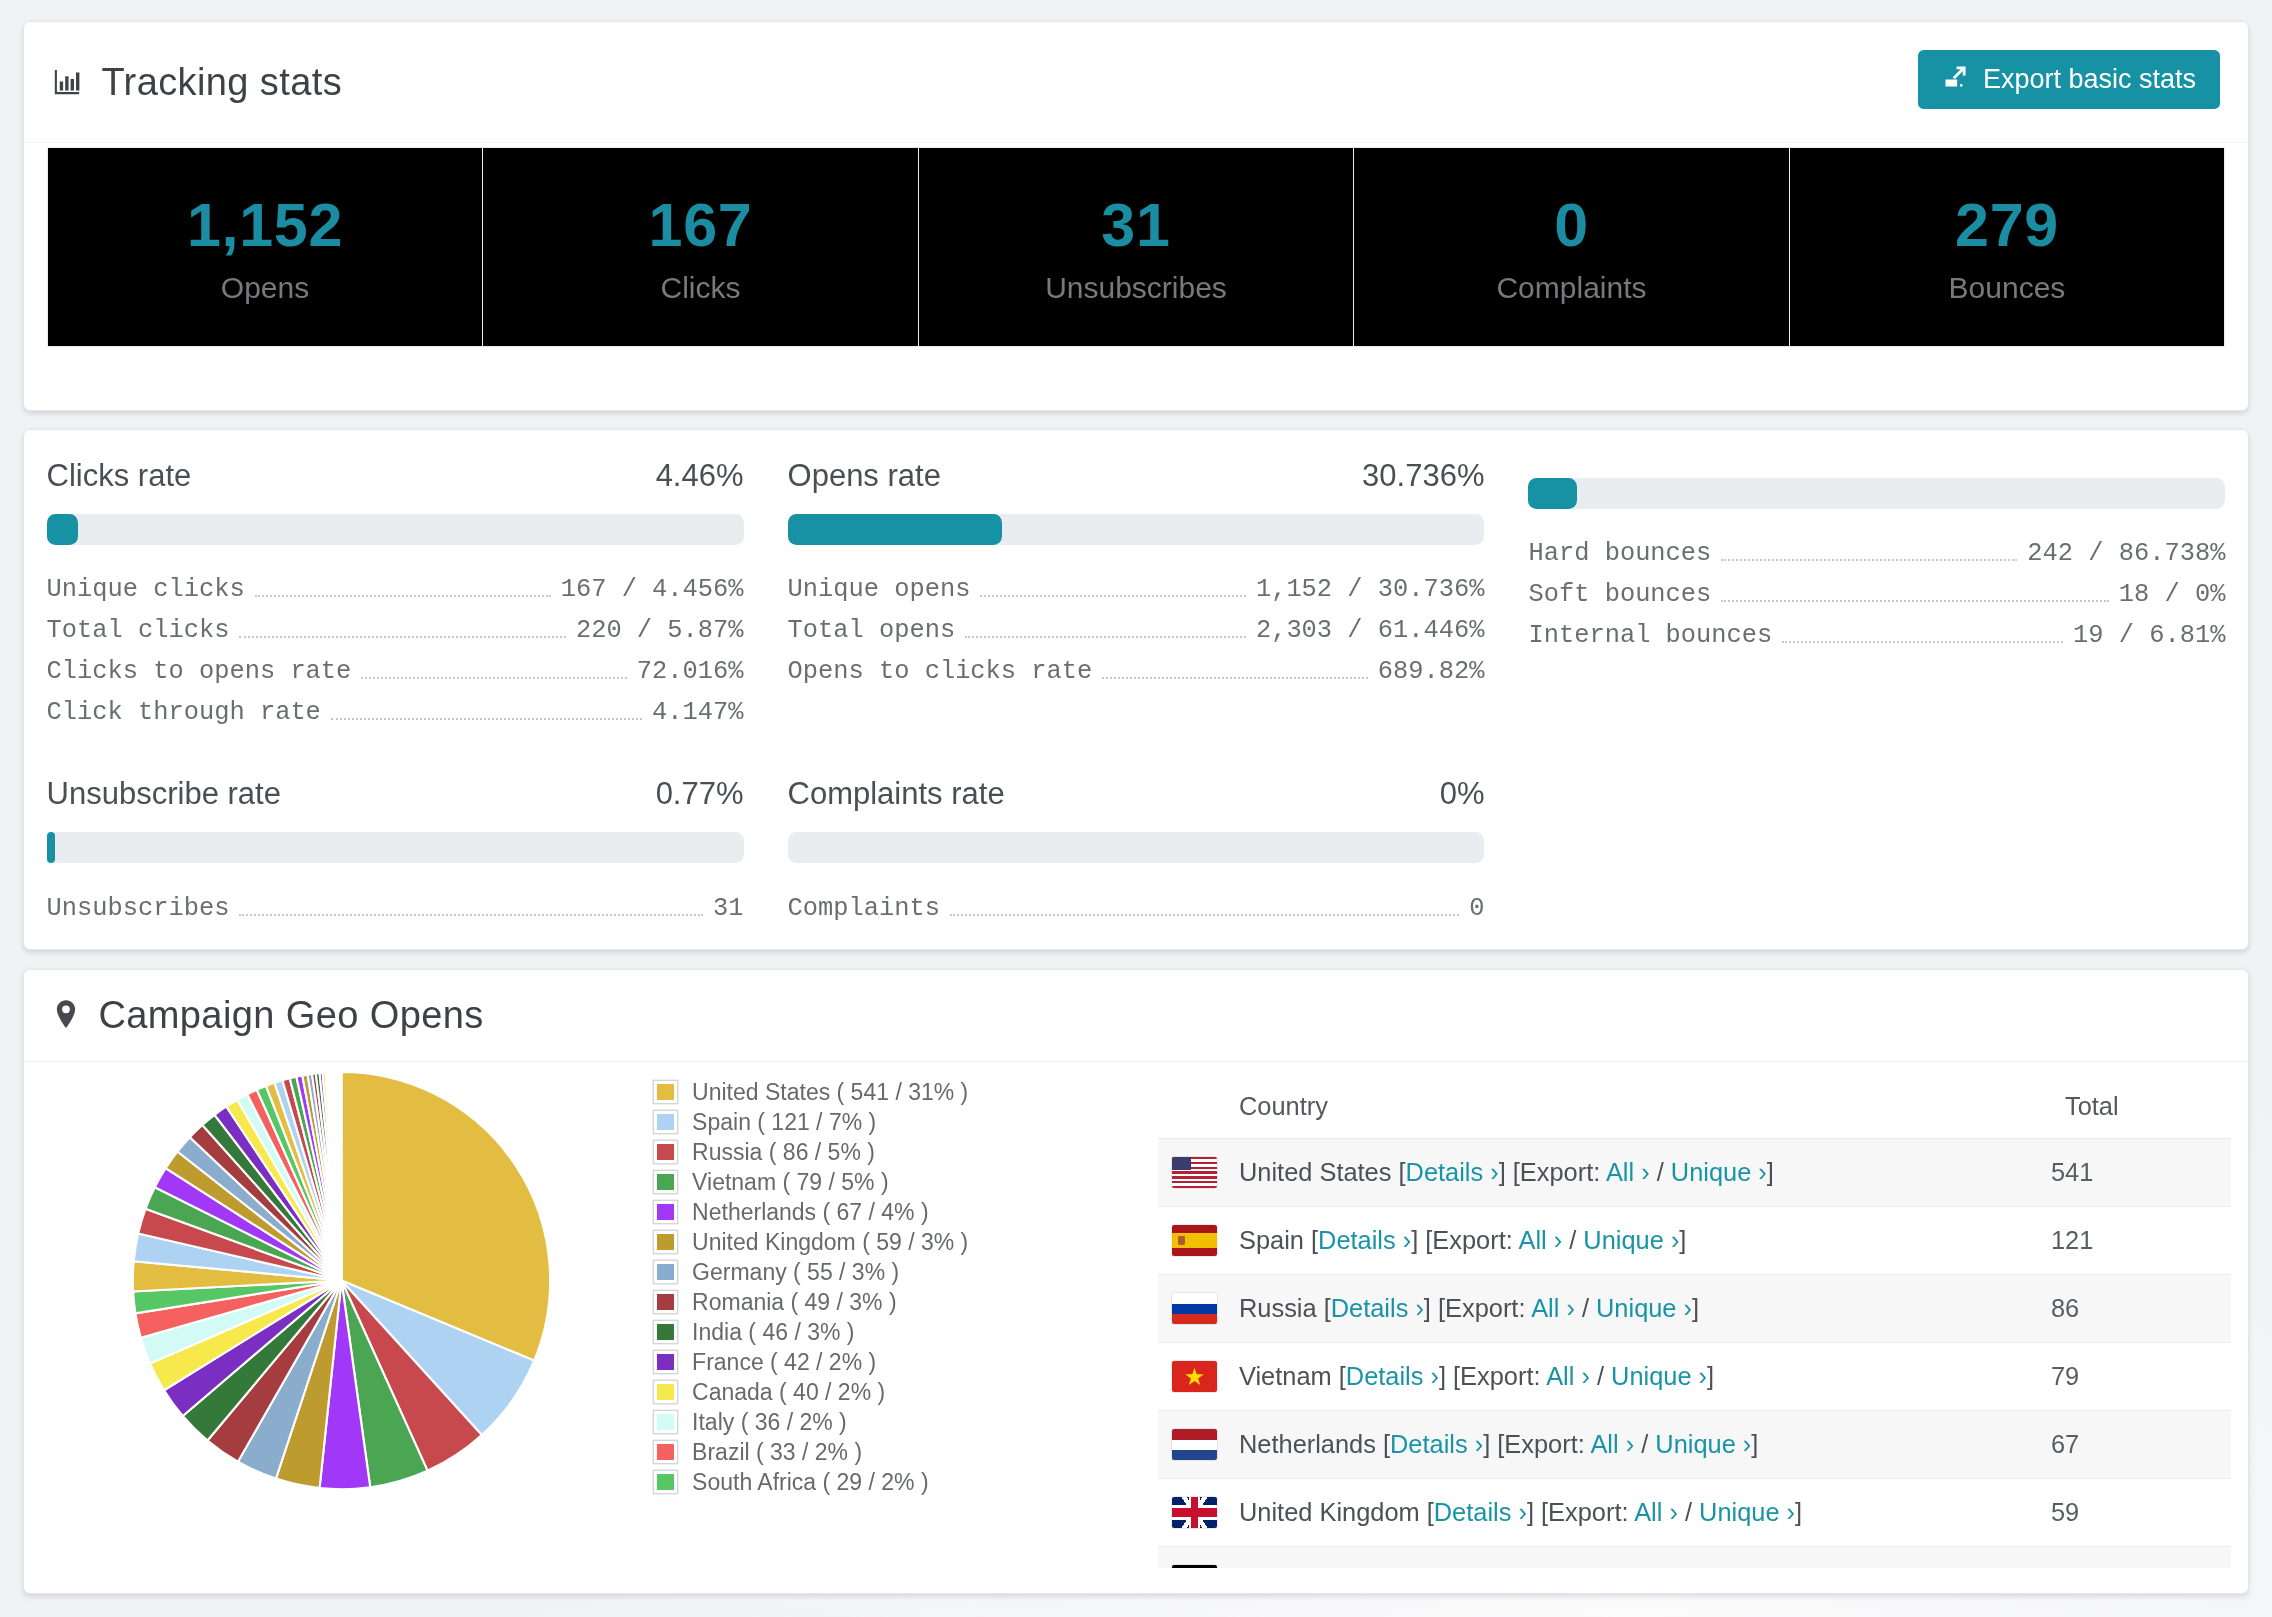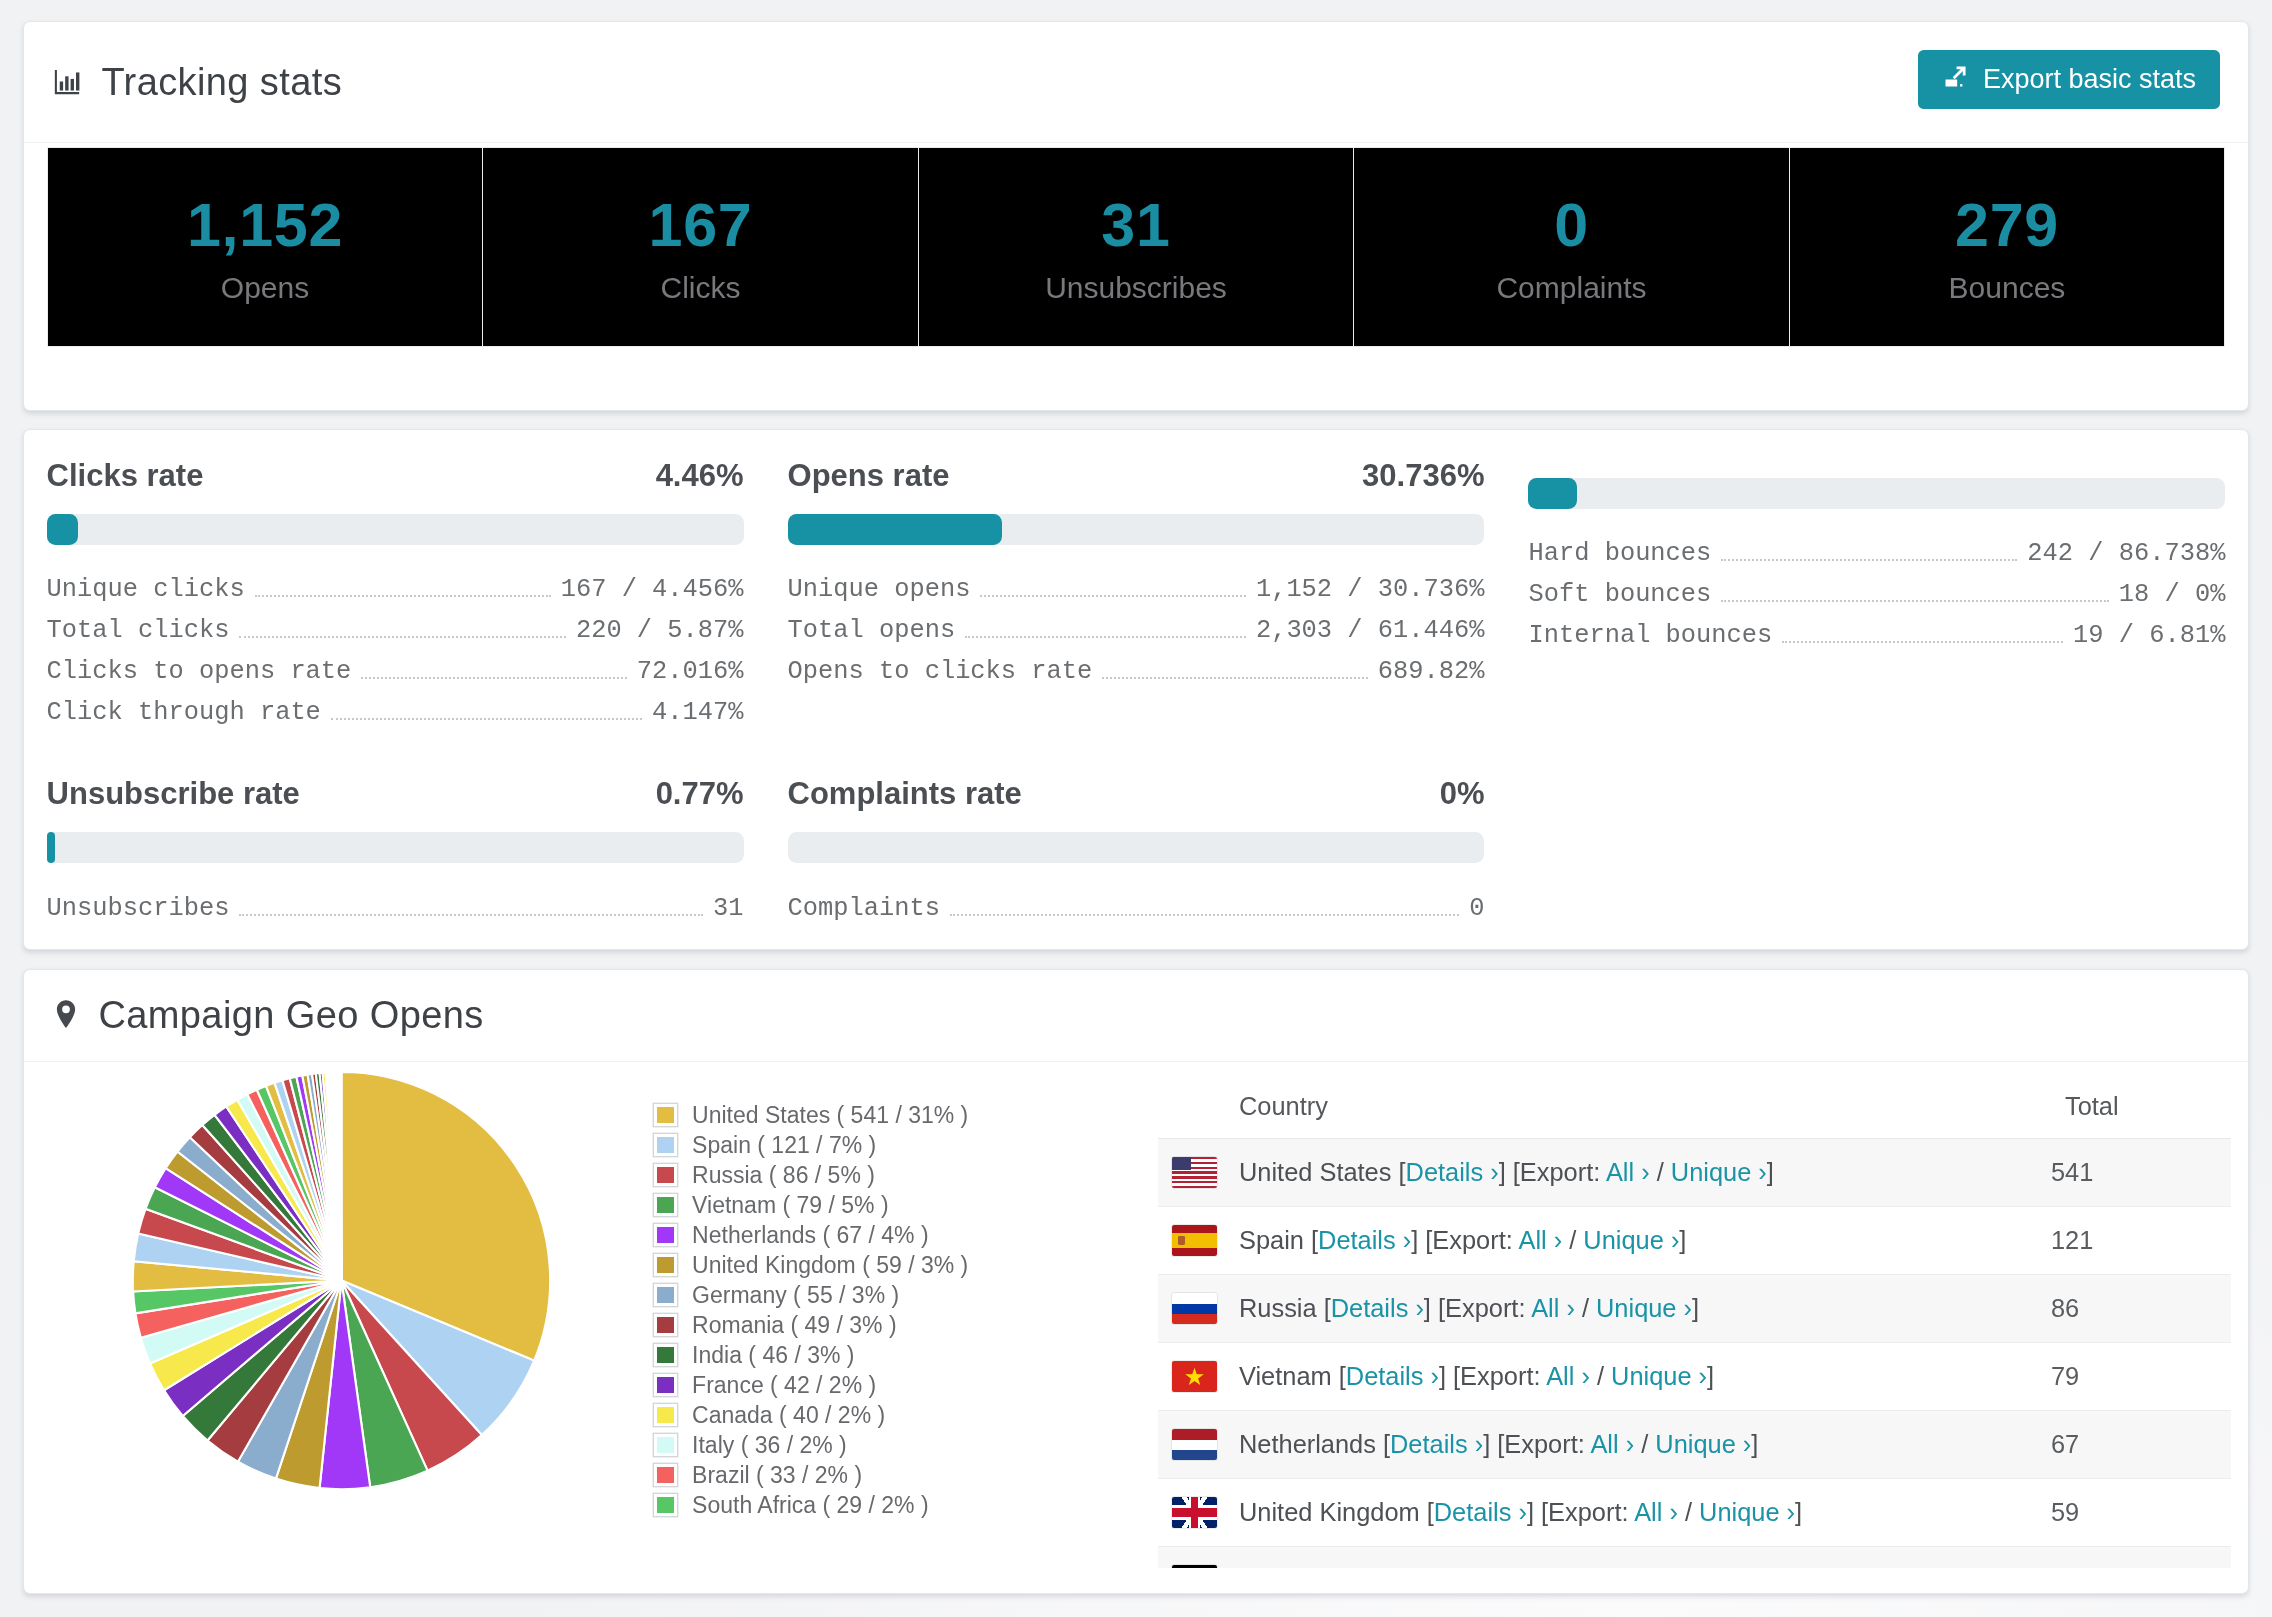--- a/index.html
+++ b/index.html
@@ -38,30 +38,30 @@
     flex:1;height:198px;border:1.4px solid #eaedf0;margin-left:-1.4px;background:#000000;
     display:flex;flex-direction:column;align-items:center;justify-content:center;
   }
   .stat-cell:first-child{margin-left:0;}
   .stat-value{font-size:61px;font-weight:700;color:#1a8da2;letter-spacing:0.7px;}
   .stat-label{font-size:30px;color:var(--txt-light);margin-top:11.3px;}
 
   
   #rate-grid{display:grid;grid-template-columns:repeat(3,1fr);column-gap:44px;row-gap:49px;padding:28px 22.6px 0;}
   .rate-title-row{display:flex;justify-content:space-between;align-items:baseline;}
-  .rate-title,.rate-value{font-size:31px;font-weight:700;color:#4b4f54;}
+  .rate-title,.rate-value{font-size:31px;font-weight:400;color:#4b4f54;}
   .rate-bar{margin-top:20px;height:31px;background:var(--track);border-radius:8.5px;position:relative;}
   .rate-fill{position:absolute;left:0;top:0;bottom:0;background:var(--teal);border-radius:8.5px;}
   .rate-rows{margin-top:18.4px;font-family:Liberation Mono, monospace;}
   .rate-row{display:flex;align-items:flex-end;height:41px;font-size:25.4px;color:var(--txt-gray);}
   .leader{flex:1;border-bottom:2.1px dotted #c6c8ca;margin:0 10px 7px;}
 
   
   #pie-wrap{position:absolute;left:106px;top:99px;width:423px;height:423px;}
-  #legend{position:absolute;left:630px;top:130px;}
+  #legend{position:absolute;left:630px;top:107px;}
   .legend-item{display:flex;align-items:center;height:30px;}
   .chip{width:22.6px;height:22.6px;border:3.5px solid #fff;box-shadow:0 0 0 1.4px #d4d6d8;box-sizing:border-box;flex:none;}
   .legend-label{font-size:23px;color:#67696c;margin-left:15.5px;white-space:nowrap;}
 
   #geo-table{position:absolute;left:1134px;top:104px;width:1073px;height:494px;overflow:hidden;}
   .geo-head{display:flex;align-items:center;height:64px;position:relative;
     font-size:25.4px;color:var(--txt-mid);border-bottom:1.4px solid #e6e8ea;}
   .geo-head .h-country{margin-left:81px;}
   .geo-head .h-total{position:absolute;left:907px;}
   .geo-row{display:flex;align-items:center;height:68px;position:relative;border-bottom:1.4px solid var(--line);padding-left:14px;box-sizing:border-box;}

